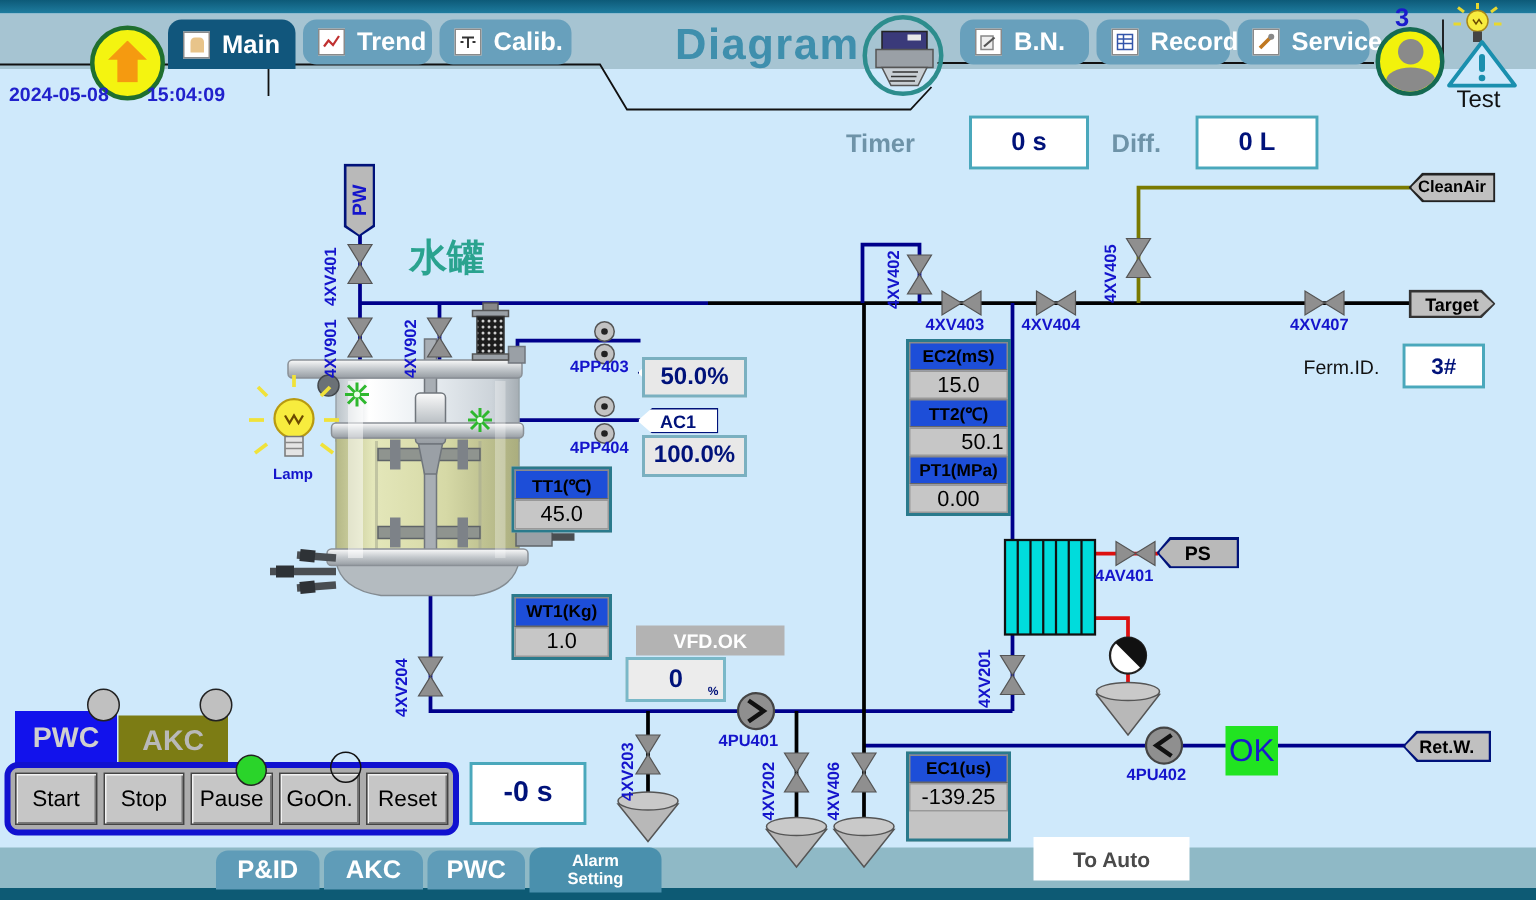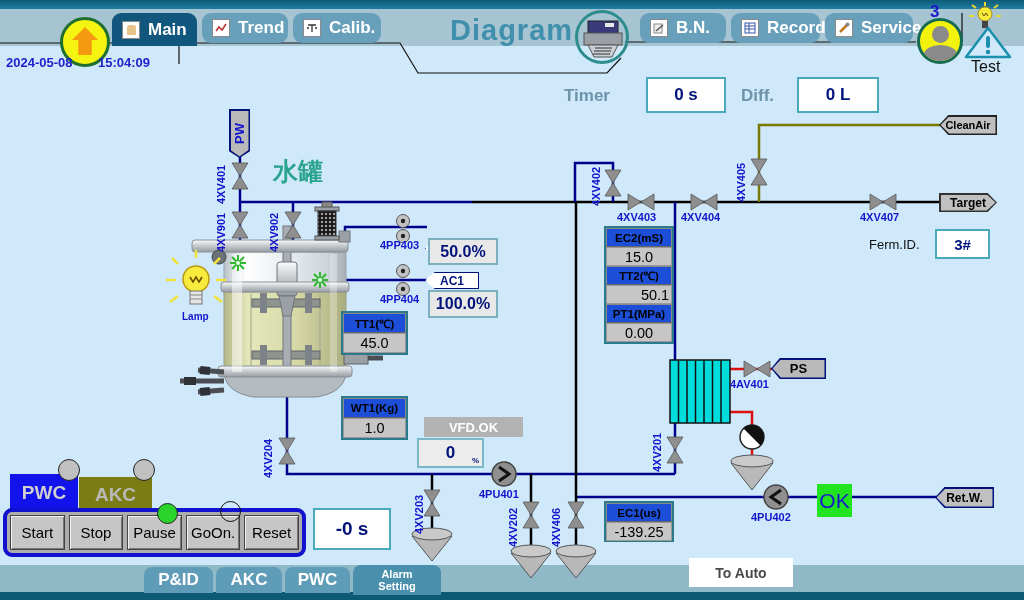--- a/index.html
+++ b/index.html
@@ -415,21 +415,21 @@
 
   <div class="abs z10 disp" style="left:604px;top:226px;width:70px;height:118px;">
     <div class="hd" style="height:19px;">EC2(mS)</div>
     <div class="val" style="height:19px;">15.0</div>
     <div class="hd" style="height:19px;">TT2(℃)</div>
     <div class="val" style="height:19px;padding-left:32px;">50.1</div>
     <div class="hd" style="height:19px;">PT1(MPa)</div>
     <div class="val" style="height:19px;">0.00</div>
   </div>
 
-  <div class="abs z10 disp" style="left:604px;top:501px;width:70px;height:41px;">
+  <div class="abs z10 disp" style="left:604px;top:501px;width:70px;height:60px;">
     <div class="hd" style="height:19px;">EC1(us)</div>
     <div class="val" style="height:19px;">-139.25</div>
   </div>
 
   <div class="abs z10" style="left:424px;top:417px;width:99px;height:20px;background:#b3b3b3;color:#fff;font-weight:bold;font-size:13px;display:flex;align-items:center;justify-content:center;">VFD.OK</div>
   <div class="abs z10" style="left:417px;top:438px;width:67px;height:30px;background:#ececec;border:2px solid #7ab8c8;box-sizing:border-box;">
     <span class="abs" style="left:0;top:3px;width:100%;text-align:center;color:#00127a;font-weight:bold;font-size:17px;">0</span>
     <span class="abs" style="right:3px;bottom:1px;color:#00127a;font-size:8px;font-weight:bold;">%</span>
   </div>
 

